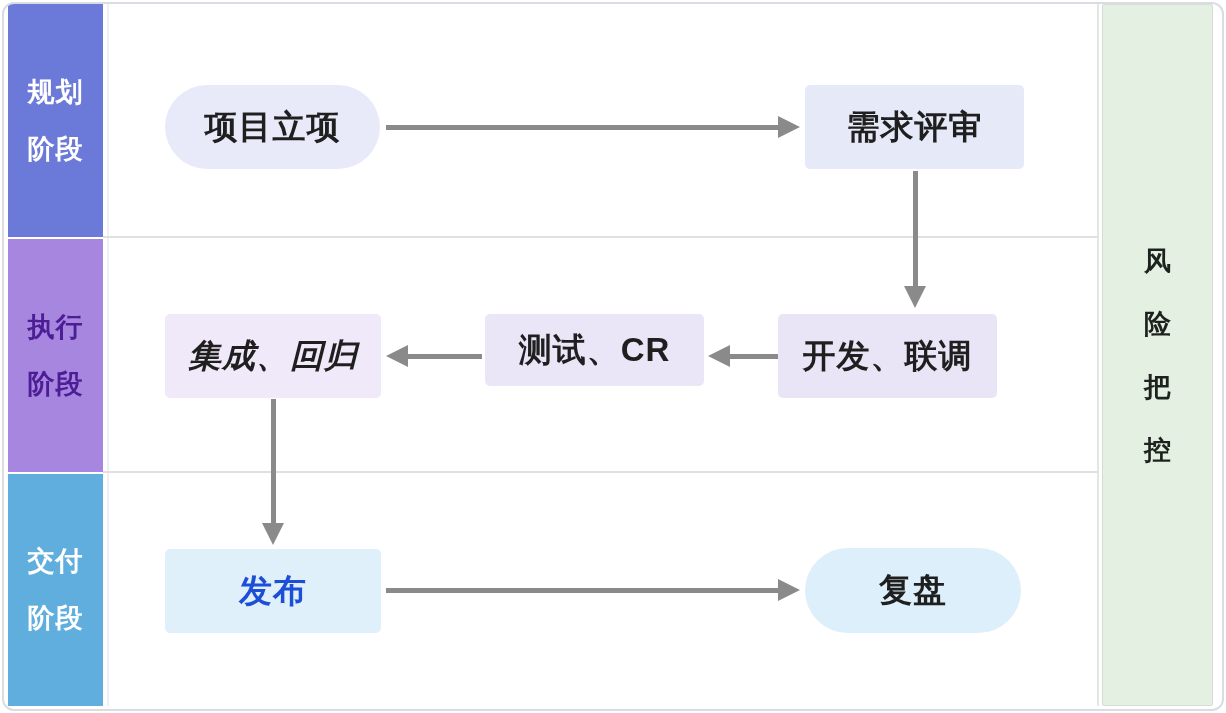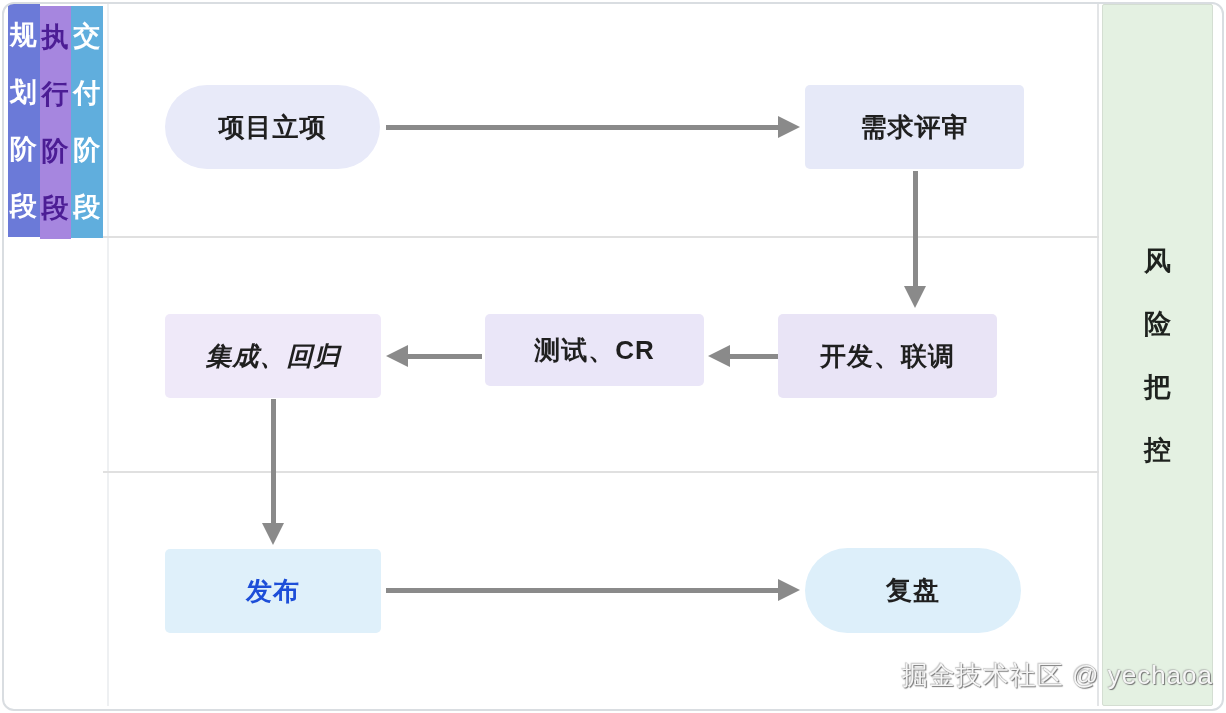--- a/index.html
+++ b/index.html
@@ -17,21 +17,21 @@
     border: 2px solid #d9dde1;
     border-radius: 12px;
     pointer-events: none;
   }
   
   #lane-col {
     position: absolute;
     left: 8px; top: 4px;
     width: 95px; height: 702px;
     display: flex;
-    flex-direction: row;
+    flex-direction: column;
   }
   .lane {
     box-sizing: border-box;
     display: flex;
     align-items: center;
     justify-content: center;
     color: #ffffff;
     font-weight: bold;
     font-size: 27px;
     line-height: 57px;
@@ -88,21 +88,21 @@
   }
 
   
   .node {
     position: absolute;
     box-sizing: border-box;
     display: flex;
     align-items: center;
     justify-content: center;
     font-weight: bold;
-    font-size: 26px;
+    font-size: 33px;
     letter-spacing: 1px;
   }
   .node.rect { border-radius: 5px; }
   .node.pill { border-radius: 43px; }
 
   
   .arrow { position: absolute; }
   .arrow .shaft { position: absolute; }
   .arrow .head { position: absolute; width: 0; height: 0; }
 
@@ -175,16 +175,15 @@
   <div id="nodes-layer">
       <div class="node pill" style="left: 165px; top: 85px; width: 215px; height: 84px; background: rgb(232, 234, 249); color: rgb(31, 31, 31);">项目立项</div>
       <div class="node rect" style="left: 805px; top: 85px; width: 219px; height: 84px; background: rgb(230, 233, 248); color: rgb(31, 31, 31);">需求评审</div>
       <div class="node rect" style="left: 778px; top: 314px; width: 219px; height: 84px; background: rgb(233, 228, 246); color: rgb(31, 31, 31);">开发、联调</div>
       <div class="node rect" style="left: 485px; top: 314px; width: 219px; height: 72px; background: rgb(234, 230, 248); color: rgb(31, 31, 31);">测试、CR</div>
       <div class="node rect" style="left: 165px; top: 314px; width: 216px; height: 84px; background: rgb(239, 233, 249); color: rgb(31, 31, 31); font-style: italic;">集成、回归</div>
       <div class="node rect" style="left: 165px; top: 549px; width: 216px; height: 84px; background: rgb(223, 240, 250); color: #1d4ed8;">发布</div>
       <div class="node pill" style="left: 805px; top: 548px; width: 216px; height: 85px; background: rgb(221, 239, 250); color: rgb(31, 31, 31);">复盘</div>
     </div>
 
-  <div id="watermark">掘金技术社区 @ yechaoa</div>
 
   <div class="frame"></div>
 </div>
 
 </body></html>

